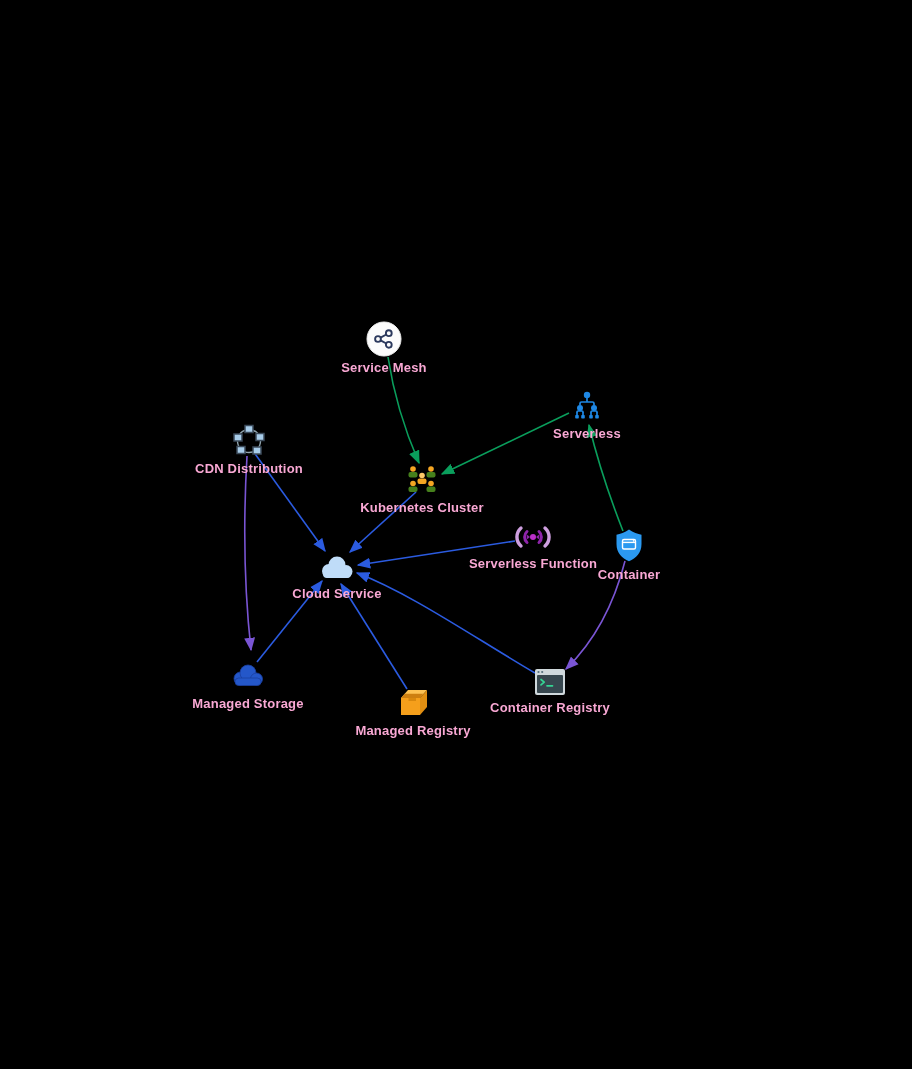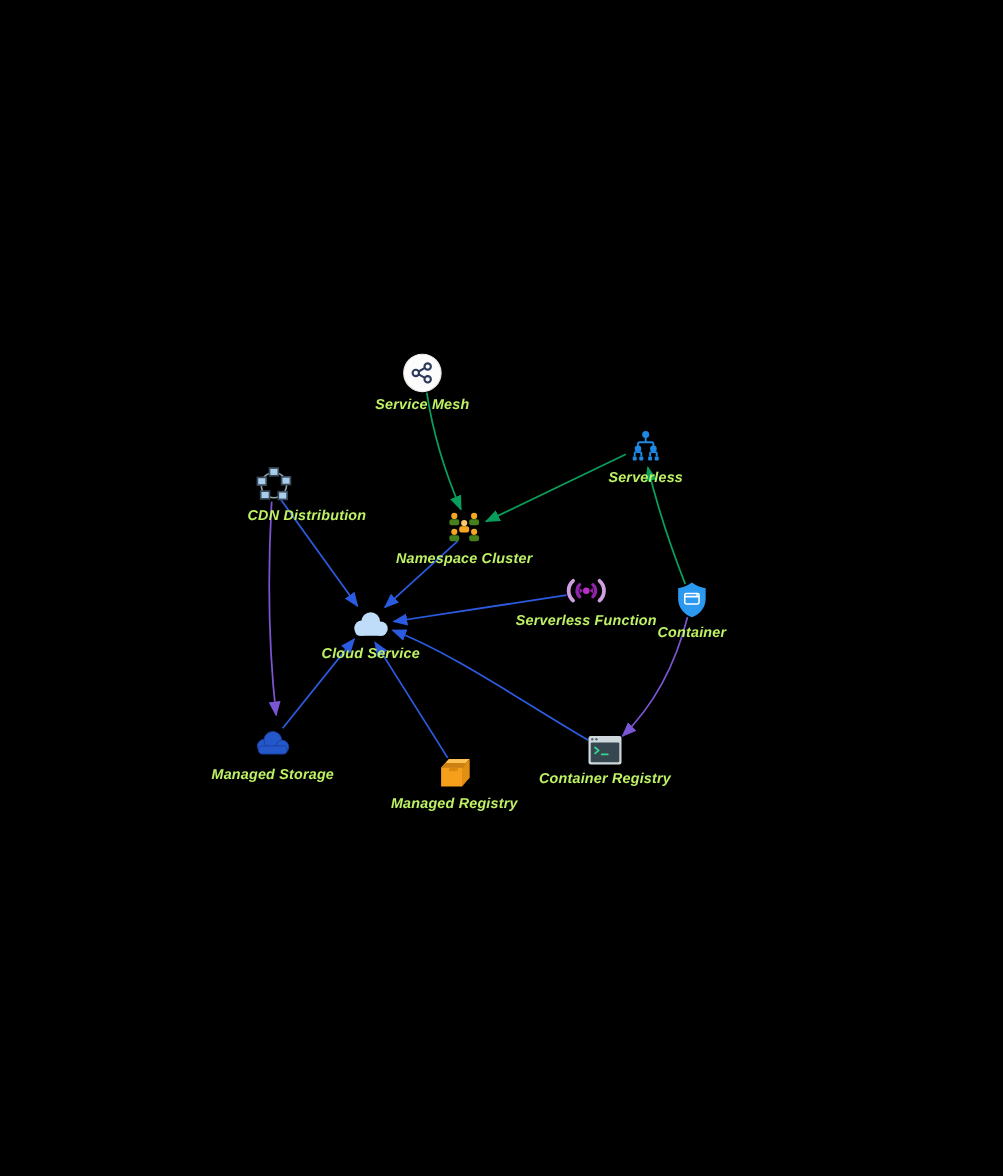--- a/index.html
+++ b/index.html
@@ -9,21 +9,21 @@
   }
   #edge-layer{position:absolute;left:0;top:0;width:912px;height:1069px;}
   .edge{fill:none;stroke-width:1.6px;}
   .edge.blue{stroke:#2b5be0;}
   .edge.green{stroke:#0a9e5c;}
   .edge.purple{stroke:#7a55d4;}
   .node{position:absolute;width:0;height:0;}
   .node .icon{position:absolute;transform:translate(-50%,-50%);line-height:0;}
   .node .label{
     position:absolute;transform:translateX(-50%);white-space:nowrap;
-    font-size:13px;font-weight:600;color:#bef264;letter-spacing:.2px;font-style:italic;
+    font-size:13px;font-weight:600;color:#f9a8d4;letter-spacing:.2px;
   }
 </style>
 </head>
 <body>
 
 <div id="canvas">
 
   <svg id="edge-layer" width="912" height="1069" viewBox="0 0 912 1069">
     <defs>
       <marker id="arr-blue" viewBox="0 0 10 8" refX="9" refY="4" markerWidth="8.5" markerHeight="7" orient="auto-start-reverse">
@@ -98,41 +98,41 @@
         <circle r="11.5" fill="none" stroke="#90a4ae" stroke-width="1.4"></circle>
         <g fill="#a8cdea" stroke="#3b4a5a" stroke-width="1.5">
           <rect x="-4" y="-15.5" width="8" height="7"></rect>
           <rect x="-15" y="-7" width="8" height="7"></rect>
           <rect x="7" y="-7.5" width="8" height="7"></rect>
           <rect x="-12" y="5.5" width="8" height="7"></rect>
           <rect x="4" y="6" width="8" height="7"></rect>
         </g>
       </svg>
     </span>
-    <span class="label" style="top:20px;margin-left:30px;">CDN Distribution</span>
+    <span class="label" style="top:20px;">CDN Distribution</span>
   </div>
 
   <div class="node" style="left:422px;top:480px;">
     <span class="icon">
       <svg width="34" height="34" viewBox="-17 -17 34 34">
         <g>
           <circle cx="-9" cy="-11" r="2.8" fill="#f5a623"></circle>
           <rect x="-13.5" y="-8" width="9" height="5.5" rx="2" fill="#46801c"></rect>
           <circle cx="9" cy="-11" r="2.8" fill="#f5a623"></circle>
           <rect x="4.5" y="-8" width="9" height="5.5" rx="2" fill="#46801c"></rect>
           <circle cx="0" cy="-4.5" r="2.8" fill="#fdc868"></circle>
           <rect x="-4.5" y="-1.5" width="9" height="5.5" rx="2" fill="#f5a623"></rect>
           <circle cx="-9" cy="3.5" r="2.8" fill="#f5a623"></circle>
           <rect x="-13.5" y="6.5" width="9" height="5.5" rx="2" fill="#46801c"></rect>
           <circle cx="9" cy="3.5" r="2.8" fill="#f5a623"></circle>
           <rect x="4.5" y="6.5" width="9" height="5.5" rx="2" fill="#46801c"></rect>
         </g>
       </svg>
     </span>
-    <span class="label" style="top:20px;">Namespace Cluster</span>
+    <span class="label" style="top:20px;">Kubernetes Cluster</span>
   </div>
 
   <div class="node" style="left:533px;top:537px;">
     <span class="icon">
       <svg width="38" height="28" viewBox="-19 -14 38 28">
         <g fill="none" stroke-linecap="round">
           <path d="M -12,-9 A 12,12 0 0 0 -12,9" stroke="#cf9fe0" stroke-width="3.4"></path>
           <path d="M 12,-9 A 12,12 0 0 1 12,9" stroke="#cf9fe0" stroke-width="3.4"></path>
           <path d="M -6,-5.5 A 7.5,7.5 0 0 0 -6,5.5" stroke="#8e24aa" stroke-width="3"></path>
           <path d="M 6,-5.5 A 7.5,7.5 0 0 1 6,5.5" stroke="#8e24aa" stroke-width="3"></path>

